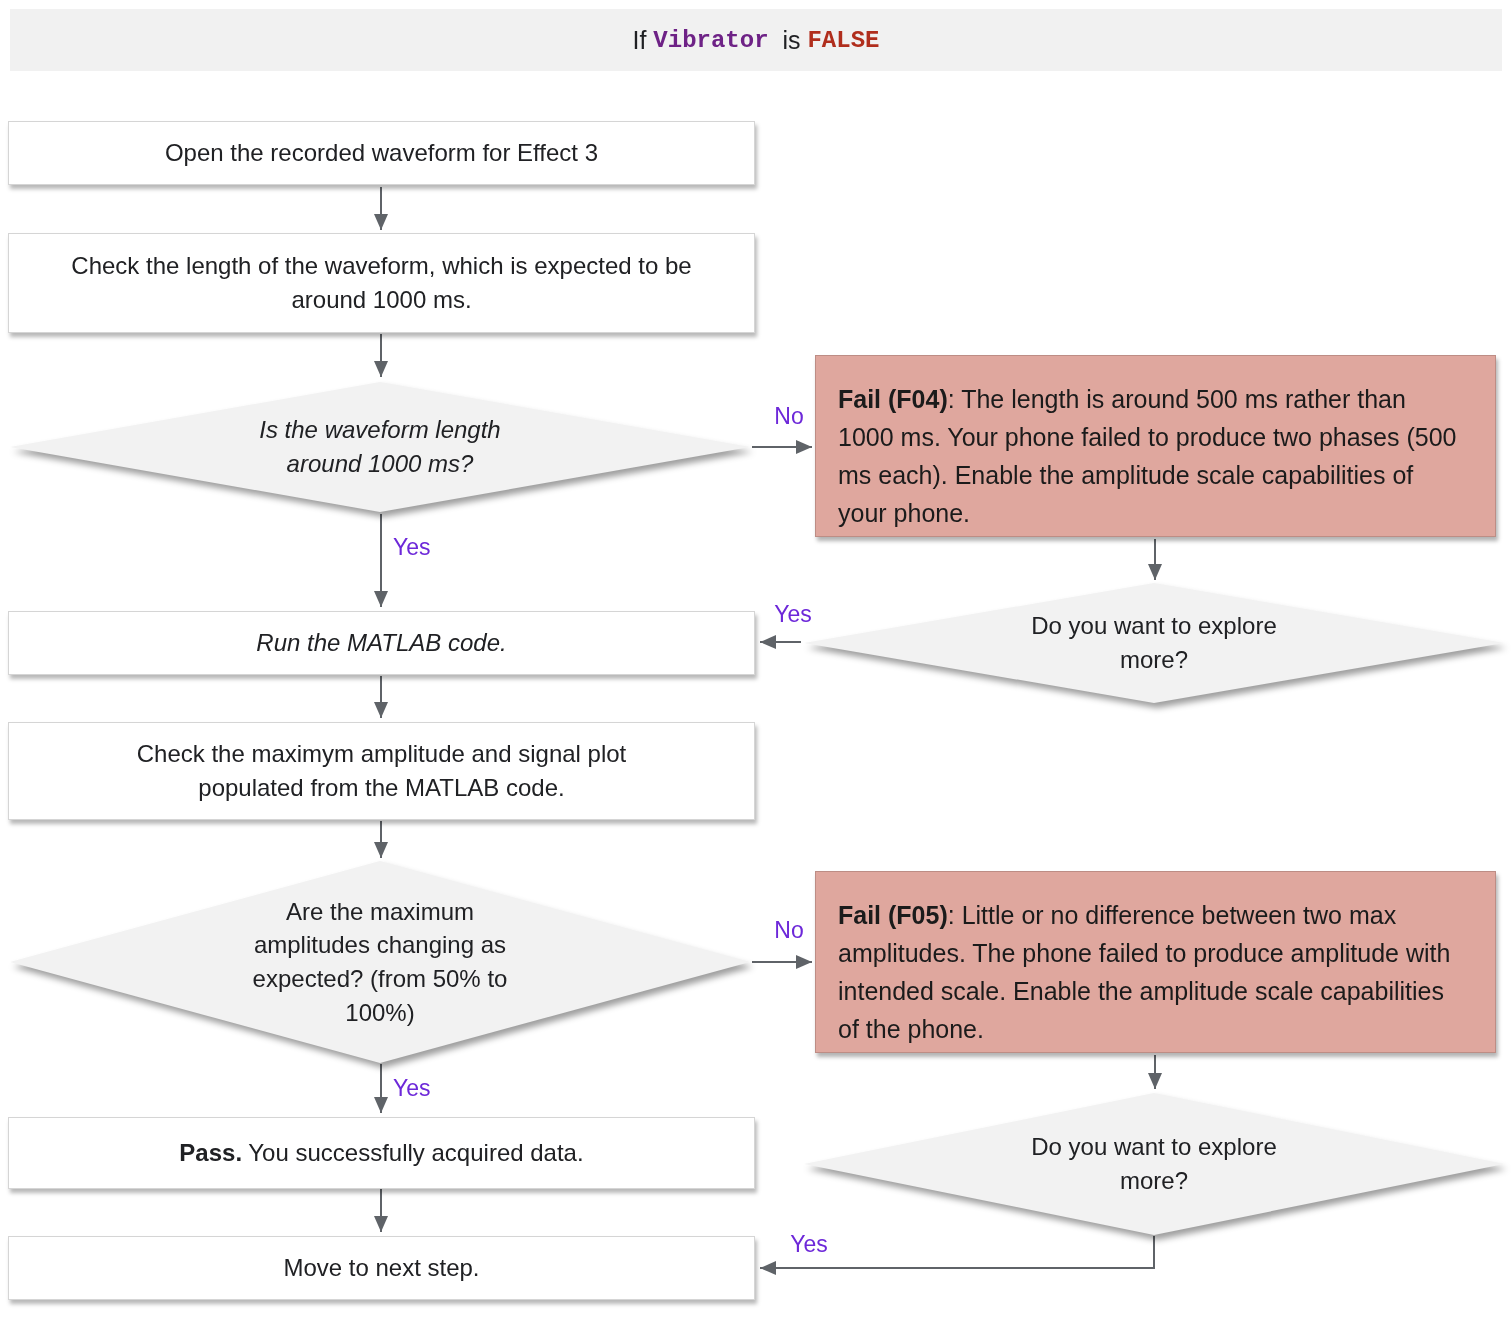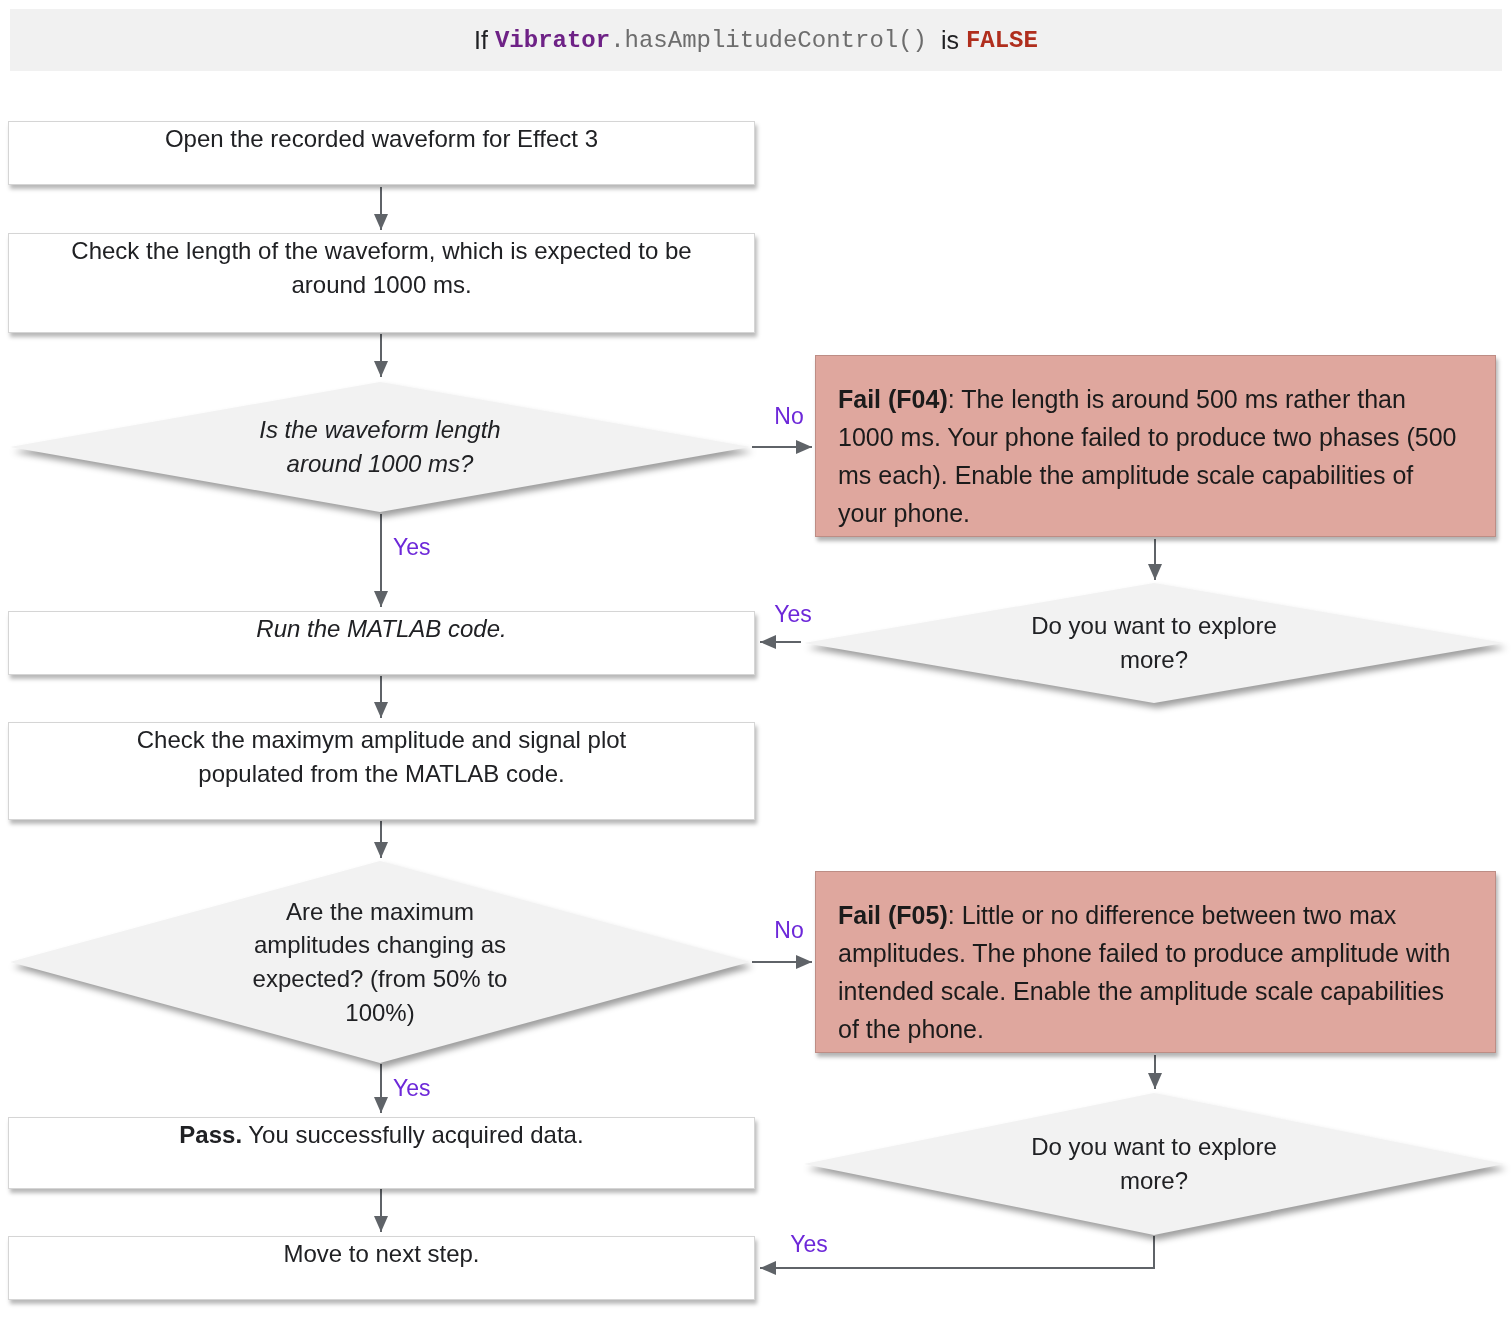--- a/index.html
+++ b/index.html
@@ -15,21 +15,21 @@
   }
   .code { font-family:"Liberation Mono","DejaVu Sans Mono",monospace; font-size:24px; }
   .code-class  { color:var(--code_purple,#6e2286); font-weight:bold; }
   .code-method { color:var(--code_gray,#6d6d6d); }
   .code-false  { color:var(--code_red,#b02e1d); font-weight:bold; }
 
   .box {
     position:absolute; background:#ffffff;
     border:1px solid #d5d5d5;
     box-shadow:2px 4px 4px rgba(0,0,0,0.28);
-    display:flex; justify-content:center;
+    display:flex; align-items:center; justify-content:center;
     text-align:center; font-size:24px; line-height:1.4; color:#202124;
     box-sizing:border-box;
   }
   .box .inner { display:inline-block; }
 
   .fail-box {
     position:absolute; background:var(--fail_bg,#dfa79e);
     border:1px solid #bd8d85;
     box-shadow:2px 4px 4px rgba(0,0,0,0.3);
     font-size:25px; line-height:38px; color:#1b1b1b;
@@ -73,21 +73,21 @@
     <line x1="381" y1="821" x2="381" y2="858" marker-end="url(#ah)"></line>
     <line x1="752" y1="962" x2="812" y2="962" marker-end="url(#ah)"></line>
     <line x1="381" y1="1064" x2="381" y2="1113" marker-end="url(#ah)"></line>
     <line x1="1155" y1="1055" x2="1155" y2="1089" marker-end="url(#ah)"></line>
     <line x1="381" y1="1183" x2="381" y2="1232" marker-end="url(#ah)"></line>
     <path d="M1154,1236 L1154,1268 L760,1268" marker-end="url(#ah)"></path>
   </g>
 </svg>
 
 <div class="banner">
-  <span>If </span><span class="code code-class">Vibrator</span><span class="code code-method">.hasAmplitudeControl()</span><span>  is </span><span class="code code-false">FALSE</span>
+  <span>If </span><span class="code code-class">Vibrator</span><span>  is </span><span class="code code-false">FALSE</span>
 </div>
 
 <div class="box" style="left:8px; top:121px; width:747px; height:64px;">
   <span class="inner">Open the recorded waveform for Effect 3</span>
 </div>
 
 <div class="box" style="left:8px; top:233px; width:747px; height:100px;">
   <span class="inner" style="max-width:660px;">Check the length of the waveform, which is expected to be around 1000 ms.</span>
 </div>
 

